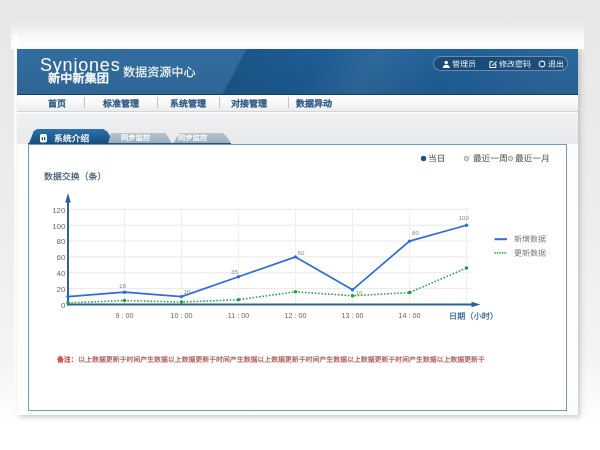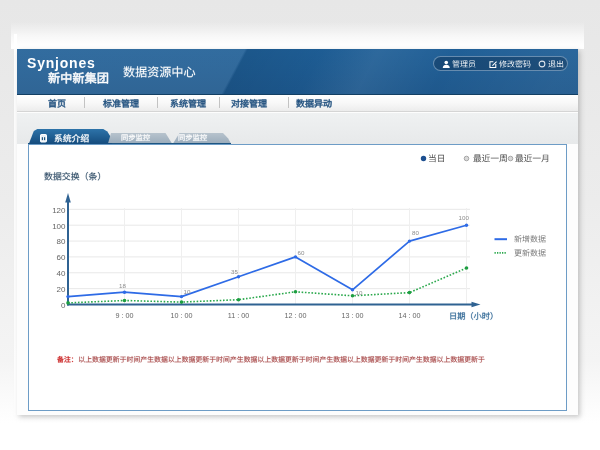--- a/index.html
+++ b/index.html
@@ -1,17 +1,17 @@
 <!DOCTYPE html>
 <html><head><meta charset="utf-8"><style>html,body{margin:0;padding:0}body{width:600px;height:450px;overflow:hidden;font-family:"Liberation Sans",sans-serif;background:linear-gradient(180deg,#e7e7e7 0%,#ececec 45%,#f4f4f4 80%,#ffffff 94%);position:relative}*{box-sizing:border-box}.ab{position:absolute}svg.ck{position:absolute;overflow:visible}</style></head><body>
 <div class="ab" style="left:11px;top:22px;width:573px;height:27px;background:linear-gradient(180deg,rgba(255,255,255,0) 0%,rgba(255,255,255,0.7) 55%,#ffffff 90%)"></div>
 <div class="ab" style="left:13.5px;top:34px;width:3.5px;height:381px;background:rgba(255,255,255,0.92)"></div>
 <div class="ab" style="left:17px;top:49px;width:561px;height:366px;background:#fdfdfd;box-shadow:2px 2px 5px rgba(110,110,110,0.38)">
     <div class="ab" style="left:0;top:0;width:561px;height:45.5px;overflow:hidden;background:linear-gradient(118deg,rgba(255,255,255,0.09) 0%,rgba(255,255,255,0.09) 39%,rgba(0,0,0,0.07) 39.5%,rgba(0,0,0,0.015) 52%,rgba(255,255,255,0.07) 62%,rgba(255,255,255,0.01) 75%,rgba(255,255,255,0.06) 95%),linear-gradient(180deg,#1e5e96,#1c568b);border-bottom:1px solid #133f63">
-      <div class="ab" style="left:10px;top:6.5px;color:#fff;font-size:14px;font-weight:bold;letter-spacing:.8px;line-height:1">Synjones</div>
+      <div class="ab" style="left:23px;top:6.5px;color:#fff;font-size:18px;font-weight:normal;letter-spacing:.8px;line-height:1">Synjones</div>
     </div>
   </div>
 <svg class="ck" style="left:48px;top:71.8px;" width="61" height="12.2" viewBox="0 0 5000 1000">
     <g transform="translate(0,860) scale(1,-1)" fill="#ffffff" stroke="#ffffff" stroke-width="55">
       <use href="#c65b0" x="0"></use>
       <use href="#c4e2d" x="1000"></use>
       <use href="#c65b0" x="2000"></use>
       <use href="#c96c6" x="3000"></use>
       <use href="#c56e2" x="4000"></use>
     </g>

